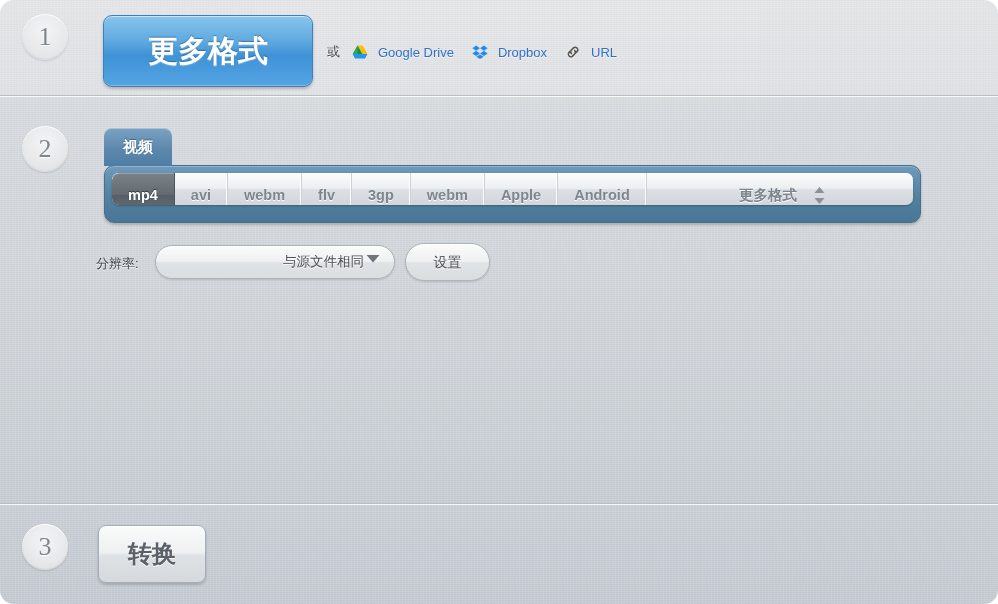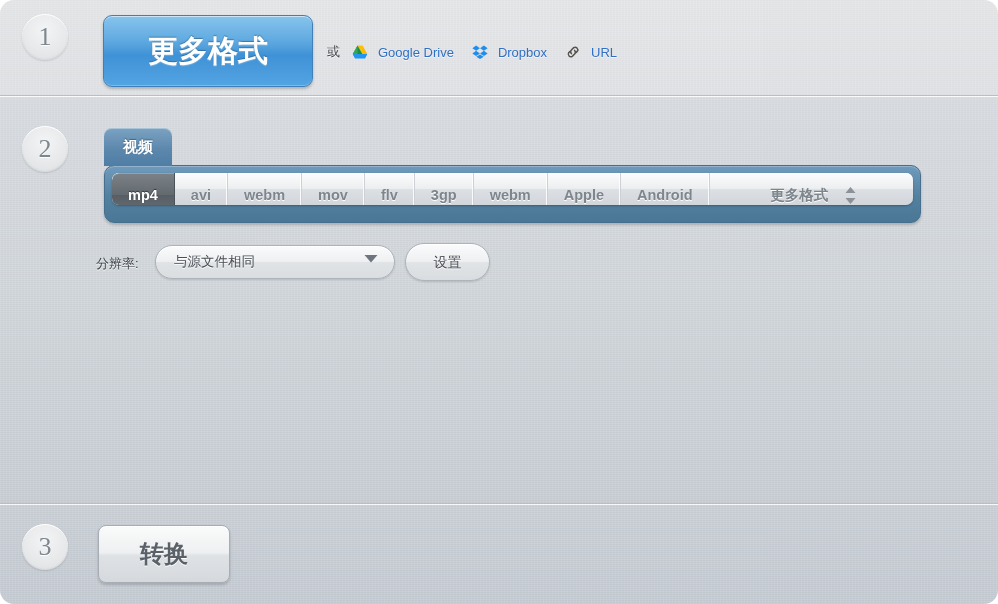--- a/index.html
+++ b/index.html
@@ -269,20 +269,21 @@
     box-sizing: border-box;
     border-radius: 17px;
     border: 1px solid #adb3ba;
     background: linear-gradient(180deg, #fbfbfc 0%, #eef0f1 48%, #e0e3e6 52%, #dadee1 100%);
     box-shadow: inset 0 1px 0 rgba(255,255,255,0.95), 0 1px 2px rgba(0,0,0,0.14);
     display: flex;
     align-items: center;
     padding: 0 14px 0 18px;
     cursor: pointer;
     z-index: 4;
+    text-align: right;
   }
   .res-value {
     flex: 1;
     font-size: 13.5px;
     color: #4a4f55;
     text-shadow: 0 1px 0 rgba(255,255,255,0.9);
   }
   .settings-btn {
     position: absolute;
     left: 405px;
@@ -301,21 +302,21 @@
     text-shadow: 0 1px 0 rgba(255,255,255,0.9);
     cursor: pointer;
     z-index: 4;
   }
 
   
   .convert-btn {
     position: absolute;
     left: 98px;
     top: 20px;
-    width: 132px;
+    width: 108px;
     height: 58px;
     box-sizing: border-box;
     border-radius: 8px;
     border: 1px solid #a7adb4;
     background: linear-gradient(180deg, #fafbfb 0%, #eef0f1 47%, #dfe2e5 53%, #d5d9dd 100%);
     box-shadow: inset 0 1px 0 rgba(255,255,255,0.95), 0 2px 3px rgba(0,0,0,0.18);
     color: #5b6169;
     font-size: 24px;
     font-weight: bold;
     line-height: 56px;
@@ -391,21 +392,20 @@
 
   <div class="tabs">
     <div class="tab active">视频</div>
   </div>
 
   <div class="format-bar">
     <div class="format-inner">
       <div class="fmt selected">mp4</div>
       <div class="fmt">avi</div>
       <div class="fmt">webm</div>
-      <div class="fmt">mov</div>
       <div class="fmt">flv</div>
       <div class="fmt">3gp</div>
       <div class="fmt">webm</div>
       <div class="fmt">Apple</div>
       <div class="fmt">Android</div>
       <div class="fmt more">
         <span>更多格式</span>
         <span class="stepper">
           <svg width="11" height="7" viewBox="0 0 11 7">
             <polygon points="5.5,0 10.5,6 0.5,6" fill="#8b9198"></polygon>

